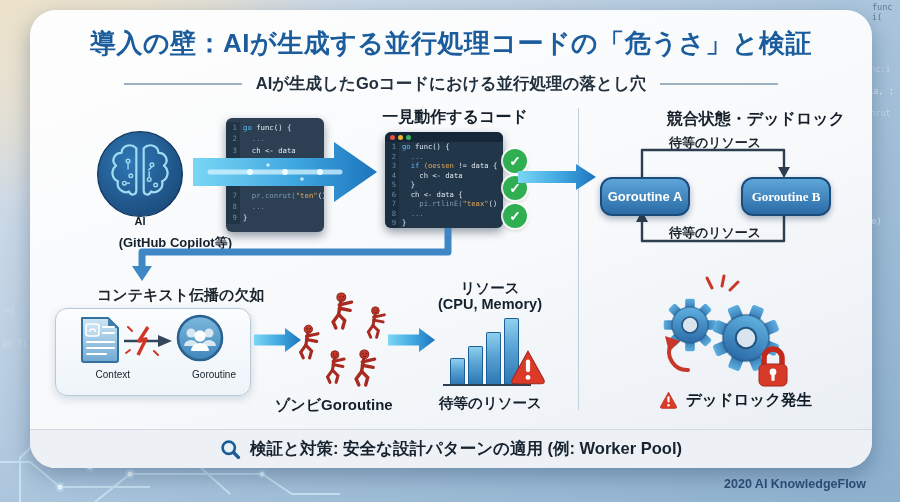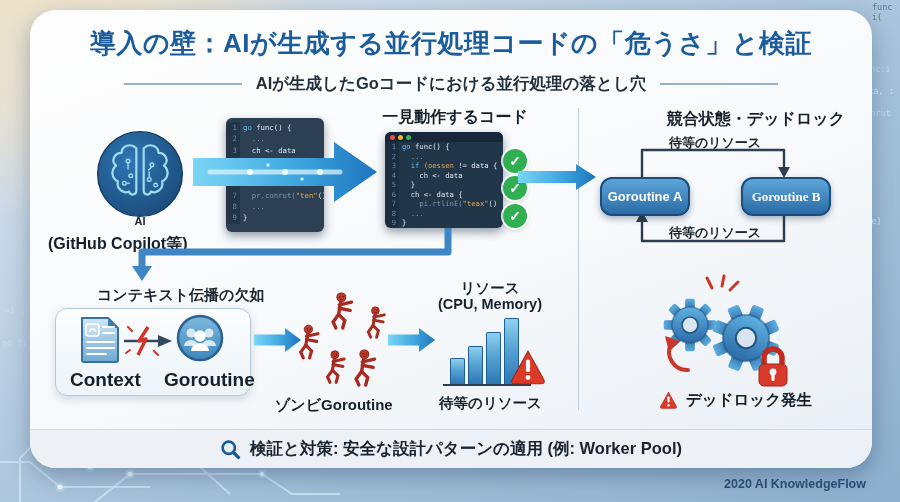--- a/index.html
+++ b/index.html
@@ -21,21 +21,21 @@
   .card *{position:absolute;}
 
   .title{top:16px;left:0;right:0;text-align:center;font-size:26px;font-weight:bold;color:#1a5c9c;letter-spacing:.5px;}
   .subrow{top:63px;left:0;right:0;display:flex;align-items:center;justify-content:center;gap:14px;}
   .subrow *{position:static;}
   .subline{width:118px;height:1.5px;background:#9db0bf;}
   .subtitle{font-size:16.5px;font-weight:bold;color:#222f3c;}
 
   .ai-circle{left:64px;top:118px;}
   .ai-label{left:70px;top:205px;width:80px;text-align:center;font-size:11px;font-weight:bold;color:#14202b;}
-  .ai-sub{left:18px;top:224px;width:184px;text-align:left;font-size:16px;font-weight:bold;color:#14202b;}
+  .ai-sub{left:18px;top:224px;width:184px;text-align:right;font-size:13px;font-weight:bold;color:#14202b;}
 
   .codecard{background:#2d4053;border-radius:6px;box-shadow:0 4px 10px rgba(20,40,60,.45);
     font-family:"DejaVu Sans Mono",monospace;overflow:hidden;z-index:1;}
   .codecard *{position:static;}
   #code1{left:196px;top:108px;width:98px;height:110px;padding-top:4px;}
   #code2{left:355px;top:122px;width:118px;height:96px;background:#22364a;z-index:2;}
   .cl{display:flex;white-space:pre;font-size:7.3px;line-height:11.3px;}
   #code2 .cl{font-size:7.2px;line-height:9.5px;}
   .num{width:11px;text-align:right;padding-right:3px;color:#6d88a3;background:rgba(8,24,40,.28);margin-right:3px;flex:none;}
   .k{color:#5fb8ee;}.a{color:#7f9ab2;}.s{color:#e2a85c;}.b,.t{color:#dfe9f2;}
@@ -55,21 +55,21 @@
   .race-toplabel{left:555px;top:124px;width:260px;text-align:center;font-size:13px;font-weight:bold;color:#1b242c;}
   .race-bottomlabel{left:555px;top:214px;width:260px;text-align:center;font-size:13px;font-weight:bold;color:#1b242c;}
   .gbox{width:86px;height:35px;background:linear-gradient(180deg,#5ea6d9,#2a6ba6);border:2px solid #1b4c7c;border-radius:12px;
     color:#fff;font-weight:bold;font-size:13px;display:flex;align-items:center;justify-content:center;
     box-shadow:0 3px 6px rgba(20,50,80,.35);z-index:4;}
   #gbox-a{left:570px;top:167px;} #gbox-b{left:711px;top:167px;font-family:Liberation Serif, serif;}
 
   .ctx-head{left:32px;top:276px;font-size:15px;font-weight:bold;color:#1b242c;margin-left:35px;}
   .ctx-box{left:25px;top:298px;width:194px;height:86px;border:1.5px solid #b7c8d6;border-radius:12px;
     background:linear-gradient(180deg,#fbfdfe,#eef4f9);box-shadow:0 3px 8px rgba(40,70,100,.18);}
-  .ctx-label{font-size:19px;font-weight:bold;color:#14202b;text-align:right;}
+  .ctx-label{font-size:10px;font-weight:normal;color:#14202b;text-align:right;}
 
   .zombie-label{left:245px;top:386px;width:145px;text-align:left;font-size:15px;font-weight:bold;color:#14202b;}
   .res-title{left:405px;top:270px;width:110px;text-align:center;font-size:14.5px;font-weight:bold;color:#14202b;line-height:16px;}
   .res-title span{position:static;display:block;}
   .bars{left:413px;top:300px;width:95px;height:76px;}
   .bars *{position:absolute;}
   .baseline{left:0;bottom:0;width:88px;height:2.5px;background:#2c3e50;}
   .bar{bottom:2.5px;width:13px;background:linear-gradient(180deg,#8fd0ee 0%,#58a3d4 45%,#2d77b3 100%);
     border:1px solid #1f5e94;border-bottom:none;border-radius:2px 2px 0 0;}
   .res-label{left:398px;top:384px;width:125px;text-align:center;font-size:14.5px;font-weight:bold;color:#14202b;}

